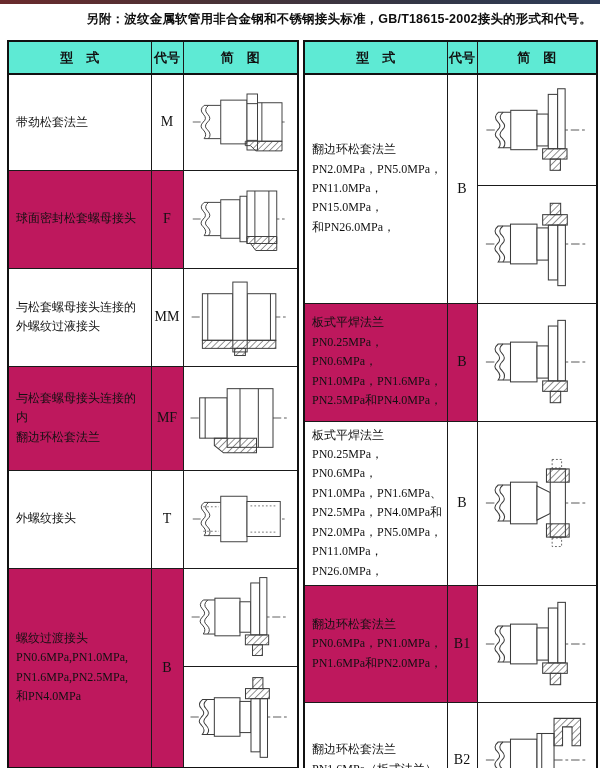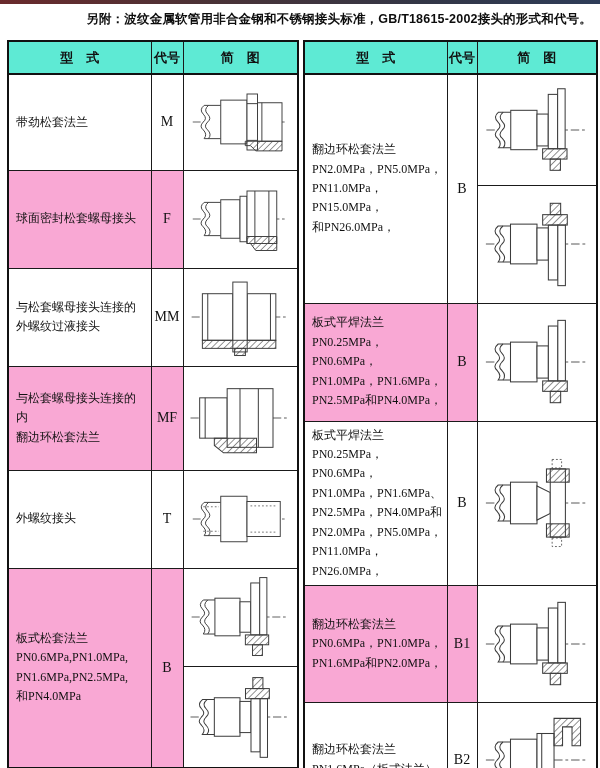--- a/index.html
+++ b/index.html
@@ -20,21 +20,21 @@
   th{
     background:#5eead4;font-size:13px;font-weight:bold;
     text-align:center;vertical-align:middle;border-bottom:2px solid #111;
   }
   td.type{
     font-size:12px;line-height:1.62;text-align:left;vertical-align:middle;
     padding:4px 3px 4px 7px;white-space:pre-line;
   }
   td.code{font-size:14px;text-align:center;vertical-align:middle;}
   td.diag{text-align:center;vertical-align:middle;background:#fff;}
-  tr.hl td.type,tr.hl td.code{background:#f9a8d4;}
+  tr.hl td.type,tr.hl td.code{background:#be185d;}
   svg.d{display:block;margin:0 auto;}
 </style>
 </head>
 <body>
 
 <svg width="0" height="0" style="position:absolute" aria-hidden="true">
   <defs>
     <pattern id="hatch" width="5" height="5" patternUnits="userSpaceOnUse" patternTransform="rotate(45)">
       <line x1="0" y1="0" x2="0" y2="5" stroke="#4a4a4a" stroke-width="1.3"></line>
     </pattern>
@@ -211,21 +211,21 @@
     <tr style="height:98px">
       <td class="type">外螺纹接头</td>
       <td class="code">T</td>
       <td class="diag">
         <svg class="d" viewBox="0 0 112 96" width="104" height="84">
               <use href="#d-t"></use>
             </svg>
       </td>
     </tr>
     <tr class="hl" style="height:98px">
-      <td class="type" rowspan="2">板式松套法兰
+      <td class="type" rowspan="2">螺纹过渡接头
 PN0.6MPa,PN1.0MPa,
 PN1.6MPa,PN2.5MPa,
 和PN4.0MPa</td>
       <td class="code" rowspan="2">B</td>
       <td class="diag">
         <svg class="d" viewBox="0 0 112 96" width="104" height="86">
               <use href="#d-fup"></use>
             </svg>
       </td>
     </tr>

